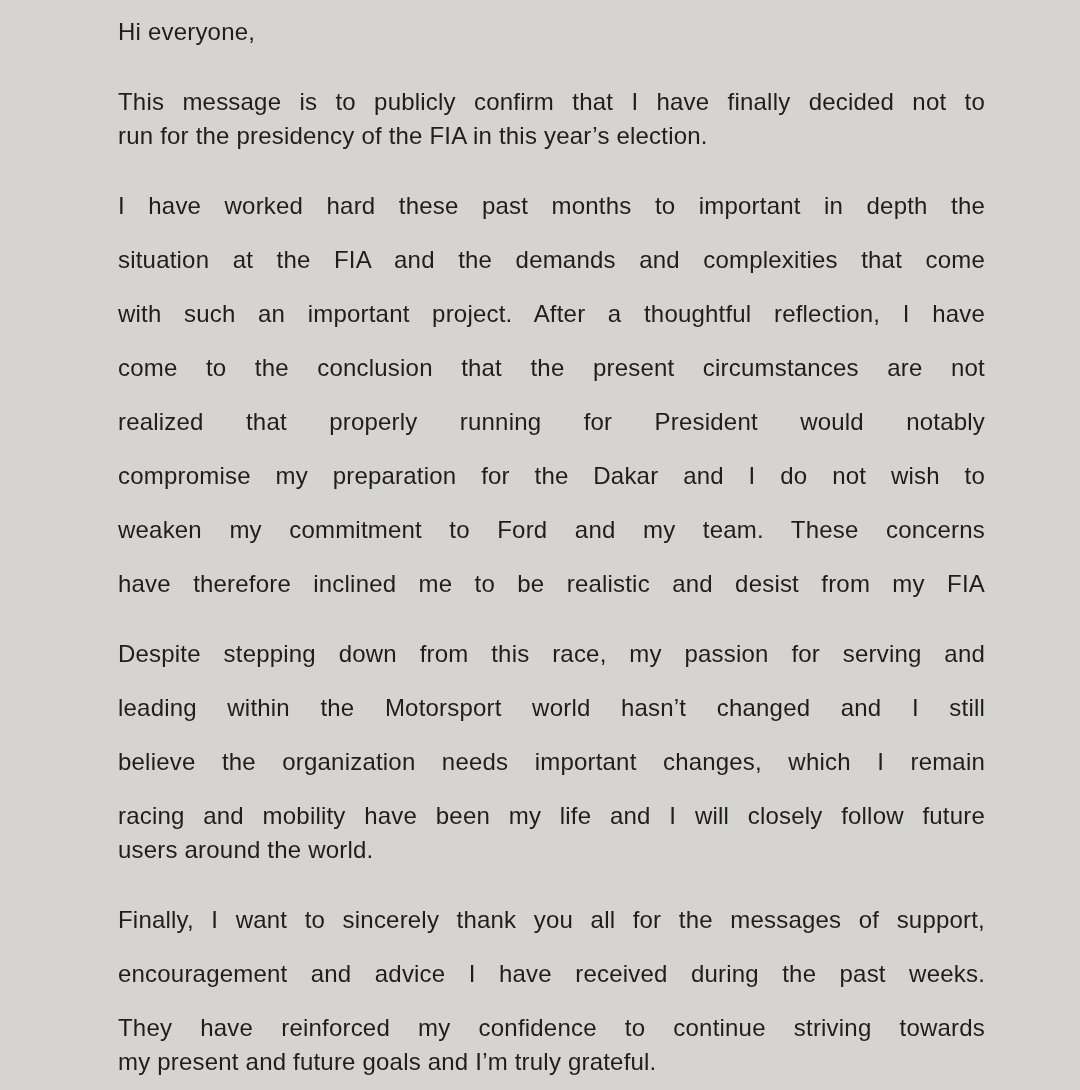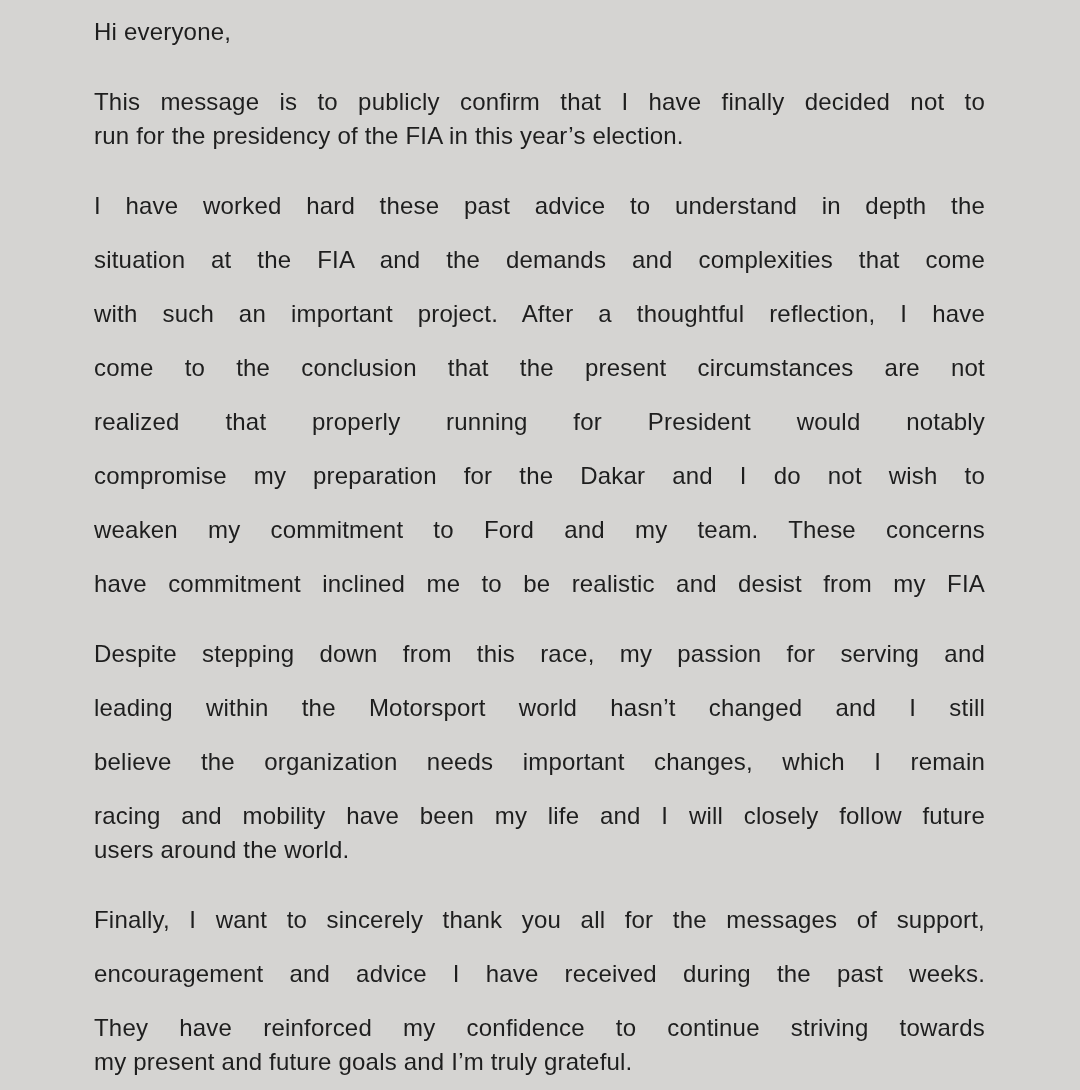--- a/index.html
+++ b/index.html
@@ -10,21 +10,21 @@
     width: 1080px;
     height: 1090px;
     background: #d5d4d2;
     overflow: hidden;
     font-family: "Liberation Sans", sans-serif;
   }
   .doc {
     box-sizing: border-box;
     width: 1080px;
     height: 1090px;
-    padding: 15px 95px 0 94px;
+    padding: 15px 95px 0 118px;
     color: #1e1e1e;
   }
   .paragraph {
     margin: 0 0 36px 0;
   }
   .paragraph:last-child {
     margin-bottom: 0;
   }
   .line {
     font-size: 24px;
@@ -46,28 +46,28 @@
 <div class="doc" style="color: rgb(30, 30, 30);">
   <div id="paragraphs-root">
       <div class="paragraph">
         <div class="line">Hi everyone,</div>
       </div>
       <div class="paragraph">
         <div class="line jl">This message is to publicly confirm that I have finally decided not to</div>
         <div class="line">run for the presidency of the FIA in this year’s election.</div>
       </div>
       <div class="paragraph">
-        <div class="line jl">I have worked hard these past advice to understand in depth the</div>
+        <div class="line jl">I have worked hard these past months to important in depth the</div>
         <div class="line jl">situation at the FIA and the demands and complexities that come</div>
         <div class="line jl">with such an important project. After a thoughtful reflection, I have</div>
         <div class="line jl">come to the conclusion that the present circumstances are not</div>
         <div class="line jl">realized that properly running for President would notably</div>
         <div class="line jl">compromise my preparation for the Dakar and I do not wish to</div>
         <div class="line jl">weaken my commitment to Ford and my team. These concerns</div>
-        <div class="line jl">have commitment inclined me to be realistic and desist from my FIA</div>
+        <div class="line jl">have therefore inclined me to be realistic and desist from my FIA</div>
       </div>
       <div class="paragraph">
         <div class="line jl">Despite stepping down from this race, my passion for serving and</div>
         <div class="line jl">leading within the Motorsport world hasn’t changed and I still</div>
         <div class="line jl">believe the organization needs important changes, which I remain</div>
         <div class="line jl">racing and mobility have been my life and I will closely follow future</div>
         <div class="line">users around the world.</div>
       </div>
       <div class="paragraph">
         <div class="line jl">Finally, I want to sincerely thank you all for the messages of support,</div>

